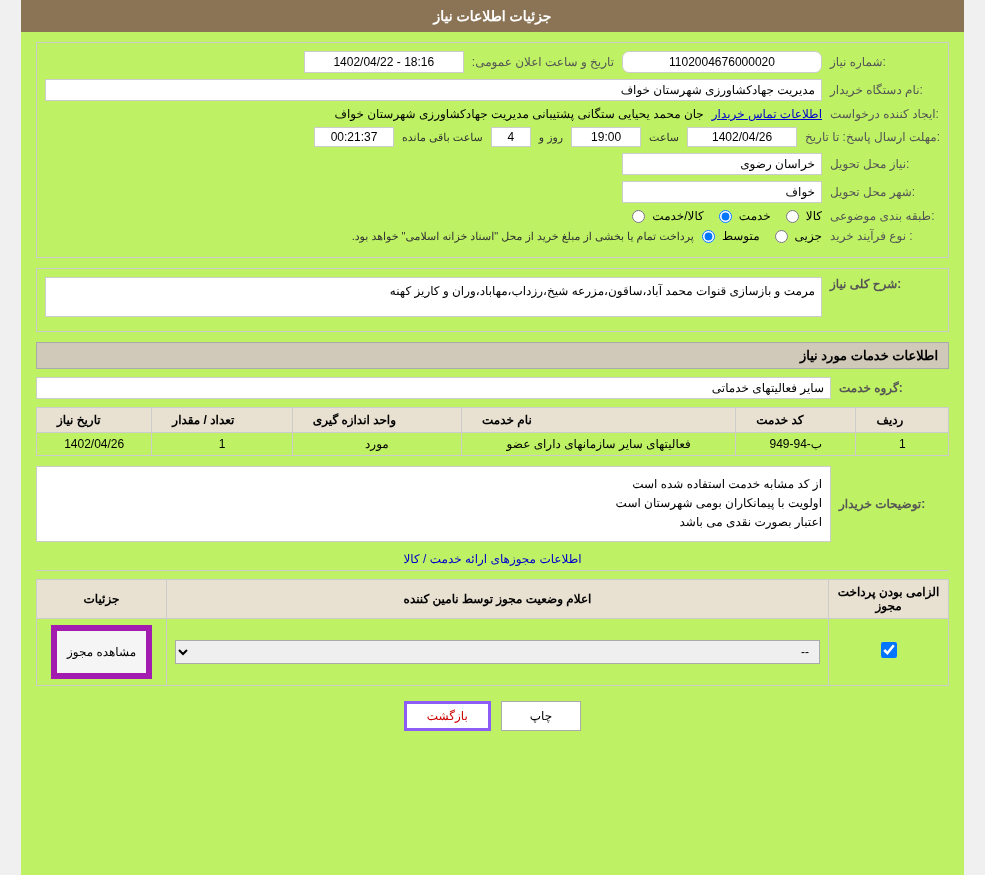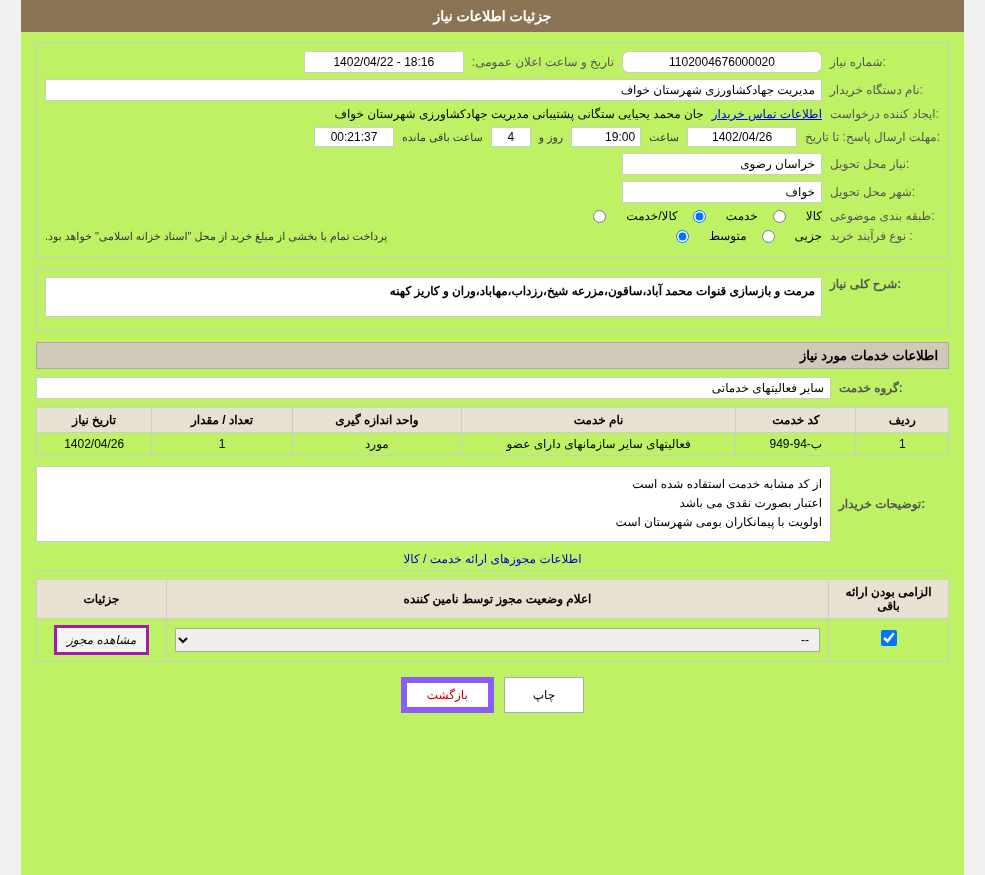--- a/index.html
+++ b/index.html
@@ -81,21 +81,21 @@
       font-size: 13px;
     }
     .radio-group {
       display: flex;
       gap: 15px;
       align-items: center;
     }
     .radio-option {
       display: flex;
       align-items: center;
-      gap: 20px;
+      gap: 7px;
       direction: rtl;
     }
     .radio-option input[type="radio"] {
       margin: 0;
     }
     .description-box {
       border: 1px solid #ccc;
       padding: 6px;
       min-height: 40px;
       direction: rtl;
@@ -108,21 +108,21 @@
     }
     .data-table {
       width: 100%;
       border-collapse: collapse;
       font-size: 12px;
     }
     .data-table th {
       background: #e8e0d0;
       border: 1px solid #ccc;
       padding: 5px 20px;
-      text-align: center;
+      text-align: left;
       font-weight: bold;
     }
     .data-table td {
       border: 1px solid #ccc;
       padding: 4px 8px;
       text-align: center;
     }
     .data-table tr:nth-child(even) td {
       background: #f9f9f9;
     }
@@ -156,27 +156,26 @@
       text-align: center;
       font-weight: bold;
     }
     .license-table td {
       border: 1px solid #ccc;
       padding: 6px 8px;
       text-align: center;
       vertical-align: middle;
     }
     .view-btn {
-      border: 3px solid #a21caf;
+      border: 6px solid #a21caf;
       background: #f5f5f5;
-      padding: 5px 10px;
+      padding: 14px 10px;
       cursor: pointer;
       font-size: 12px;
       font-family: Tahoma, Arial, sans-serif;
-      font-style: italic;
     }
     .dropdown-select {
       border: 1px solid #aaa;
       padding: 3px 6px;
       font-size: 12px;
       width: 100%;
     }
     .checkbox-cell input[type="checkbox"] {
       width: 16px;
       height: 16px;
@@ -190,21 +189,21 @@
     .btn-print {
       background: #fff;
       border: 1px solid #aaa;
       padding: 5px 28px;
       font-size: 12px;
       font-family: Tahoma, Arial, sans-serif;
       cursor: pointer;
     }
     .btn-back {
       background: #fff;
-      border: 6px solid #8b5cf6;
+      border: 3px solid #8b5cf6;
       color: #c00;
       padding: 5px 20px;
       font-size: 12px;
       font-family: Tahoma, Arial, sans-serif;
       cursor: pointer;
     }
     .relative-container {
       position: relative;
     }
     .row-label {
@@ -242,21 +241,21 @@
       <div class="form-row">
         <span class="field-label row-label">ایجاد کننده درخواست:</span>
         <span class="link-blue" style="white-space:nowrap; font-size:12px;">اطلاعات تماس خریدار</span>
         <span style="flex:1; text-align:right; font-size:12px;">جان محمد یحیایی ستگانی پشتیبانی مدیریت جهادکشاورزی شهرستان خواف</span>
       </div>
 
       <div class="form-row">
         <span class="field-label row-label">مهلت ارسال پاسخ: تا تاریخ:</span>
         <input type="text" class="field-value small-input" style="width: 110px;" value="1402/04/26" readonly="">
         <span class="small-label">ساعت</span>
-        <input type="text" class="field-value small-input" style="width: 70px; text-align: right;" value="19:00" readonly="">
+        <input type="text" class="field-value small-input" style="width: 70px;" value="19:00" readonly="">
         <span class="small-label">روز و</span>
         <input type="text" class="field-value small-input" style="width: 40px;" value="4" readonly="">
         <span class="small-label">ساعت باقی مانده</span>
         <input type="text" class="field-value small-input" style="width: 80px;" value="00:21:37" readonly="">
       </div>
 
       <div class="form-row">
         <span class="field-label row-label">نیاز محل تحویل:</span>
         <input type="text" class="field-value" style="width: 200px;" value="خراسان رضوی" readonly="">
       </div>
@@ -289,29 +288,29 @@
         <div class="radio-group">
           <div class="radio-option">
             <span>جزیی</span>
             <input type="radio" name="purchase_type" style="">
           </div>
           <div class="radio-option">
             <span>متوسط</span>
             <input type="radio" name="purchase_type" checked="" style="">
           </div>
         </div>
-        <span style="font-size:11px; color:#333; flex:1; text-align:left;">پرداخت تمام یا بخشی از مبلغ خرید از محل "اسناد خزانه اسلامی" خواهد بود.</span>
+        <span style="font-size:11px; color:#333; flex:1; text-align:right;">پرداخت تمام یا بخشی از مبلغ خرید از محل "اسناد خزانه اسلامی" خواهد بود.</span>
       </div>
 
     </div>
 
     <div class="form-section">
       <div class="form-row" style="align-items:flex-start;">
         <span class="field-label row-label" style="font-weight:bold;">شرح کلی نیاز:</span>
-        <div class="description-box field-value-wide" style="flex:1; resize:none;font-weight:bold;">مرمت و بازسازی قنوات محمد آباد،ساقون،مزرعه شیخ،رزداب،مهاباد،وران و کاریز کهنه</div>
+        <div class="description-box field-value-wide" style="flex:1; resize:none;">مرمت و بازسازی قنوات محمد آباد،ساقون،مزرعه شیخ،رزداب،مهاباد،وران و کاریز کهنه</div>
       </div>
     </div>
 
     <div class="section-title">اطلاعات خدمات مورد نیاز</div>
 
     <div class="form-row" style="margin-bottom:8px;">
       <span class="field-label row-label" style="font-weight:bold;">گروه خدمت:</span>
       <input type="text" class="field-value field-value-wide" value="سایر فعالیتهای خدماتی" readonly="" style="">
     </div>
 
@@ -337,32 +336,32 @@
             <td>1402/04/26</td>
           </tr>
         </tbody>
       </table>
     </div>
 
     <div class="form-row" style="align-items:center; margin-bottom:10px;">
       <span class="field-label row-label" style="font-weight:bold;">توضیحات خریدار:</span>
       <div class="buyer-notes field-value-wide">
         <div>از کد مشابه خدمت استفاده شده است</div>
+        <div>اولویت با پیمانکاران بومی شهرستان است</div>
         <div>اعتبار بصورت نقدی می باشد</div>
-        <div>اولویت با پیمانکاران بومی شهرستان است</div>
       </div>
     </div>
 
     <div class="section-subtitle">اطلاعات مجوزهای ارائه خدمت / کالا</div>
 
     <div class="table-section">
       <table class="license-table">
         <thead>
           <tr>
-            <th style="width:120px;">الزامی بودن ارائه باقی</th>
+            <th style="width:120px;">الزامی بودن پرداخت مجوز</th>
             <th>اعلام وضعیت مجوز توسط نامین کننده</th>
             <th style="width:130px;">جزئیات</th>
           </tr>
         </thead>
         <tbody>
           <tr>
             <td class="checkbox-cell">
               <input type="checkbox" checked="" style="">
             </td>
             <td>

